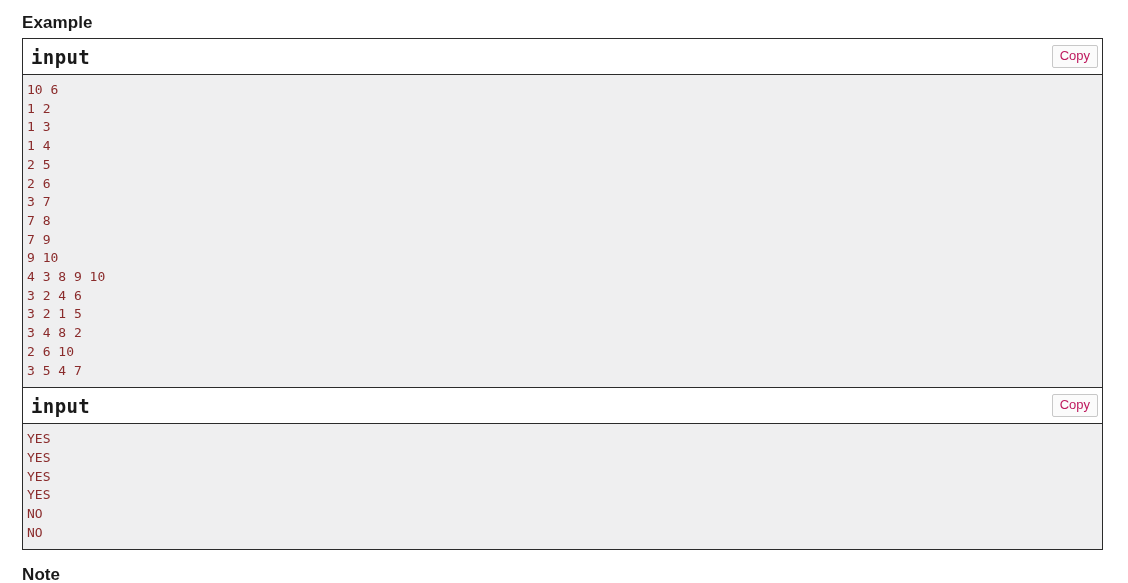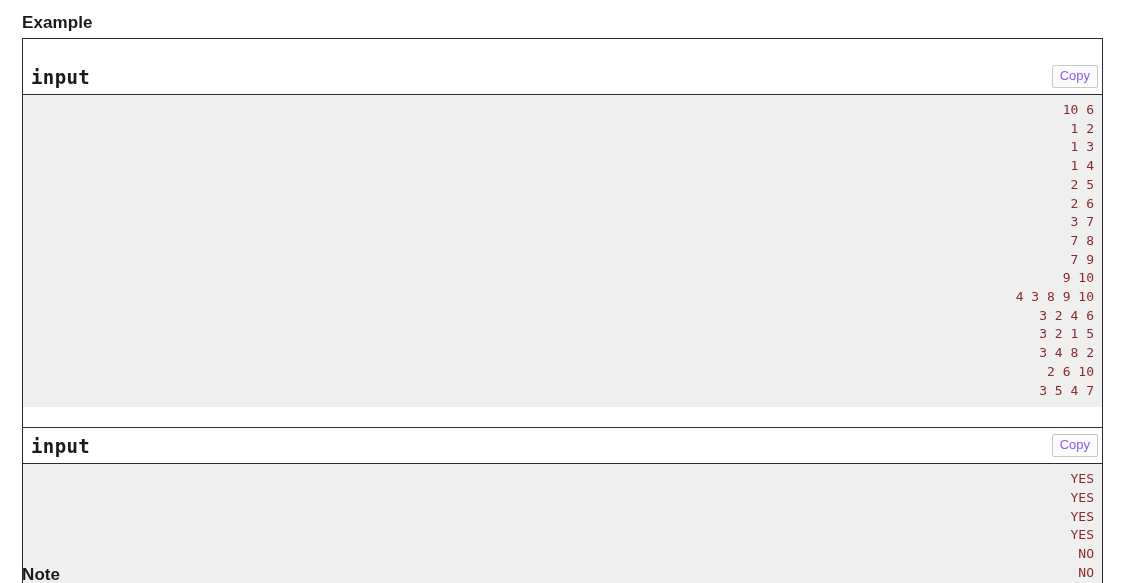--- a/index.html
+++ b/index.html
@@ -51,21 +51,20 @@
     width: 1081px;
     box-sizing: border-box;
     border: 1px solid #2b2b2b;
     background: #ffffff;
   }
 
   
   .test-block {
     position: relative;
     background: #ffffff;
-    margin-top: 20px;
   }
   .test-block + .test-block {
     border-top: 1px solid #2b2b2b;
   }
 
   
   .io-header {
     position: relative;
     height: 36px;
     background: #ffffff;
@@ -86,21 +85,21 @@
   }
 
   .copy-button {
     position: absolute;
     right: 4px;
     top: 6px;
     padding: 2px 7px 3px 7px;
     font-family: "Liberation Sans", sans-serif;
     font-size: 13px;
     line-height: 16px;
-    color: #8b5cf6;
+    color: #be185d;
     background: #fbfbfb;
     border: 1px solid #c8c8c8;
     border-radius: 2px;
     cursor: pointer;
     user-select: none;
   }
 
   
   .io-body {
     margin: 0;
@@ -110,21 +109,20 @@
     font-size: 13px;
     line-height: 18.7px;
     color: #8a2b2b;
     white-space: pre;
     overflow: hidden;
   }
 
   .io-line {
     display: block;
     white-space: pre;
-    text-align: right;
   }
 </style>
 </head>
 <body>
 
 <div class="page">
 
   <div class="section-title" id="example-title">Example</div>
 
   <div class="sample-tests">

